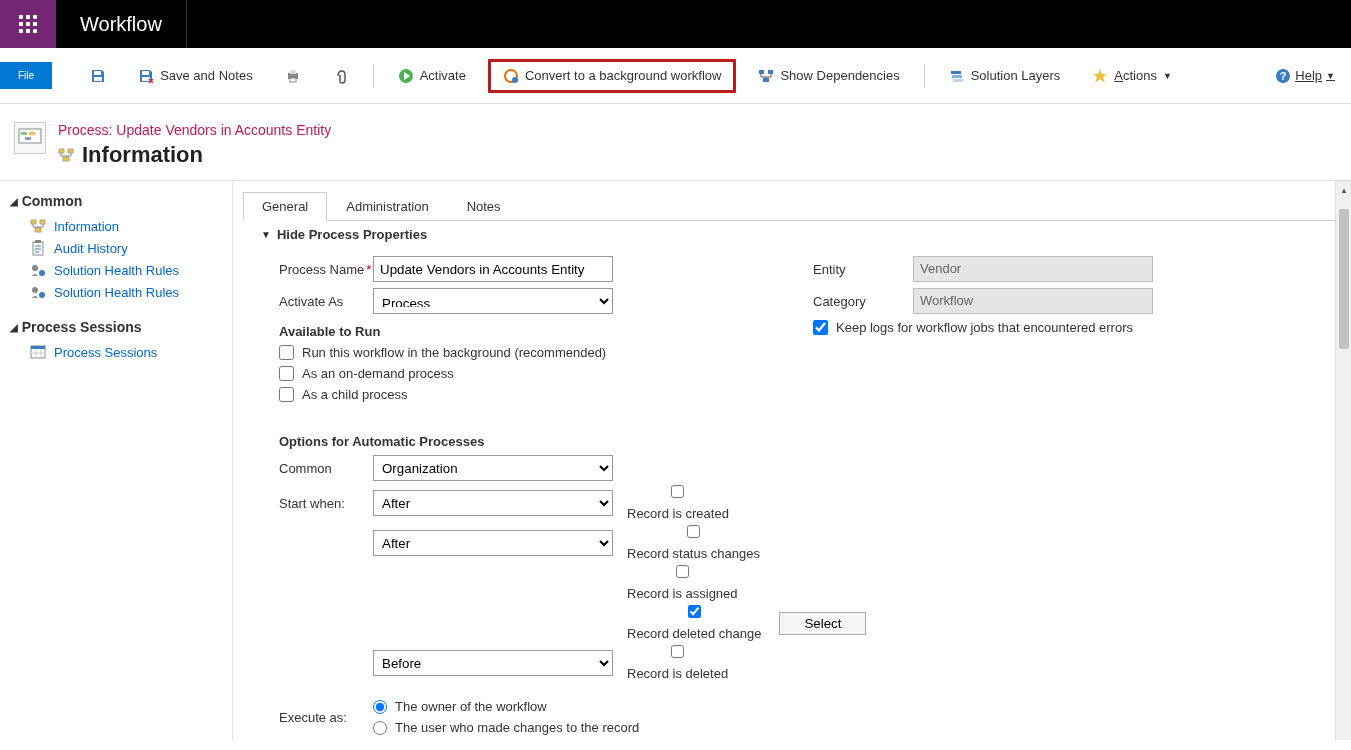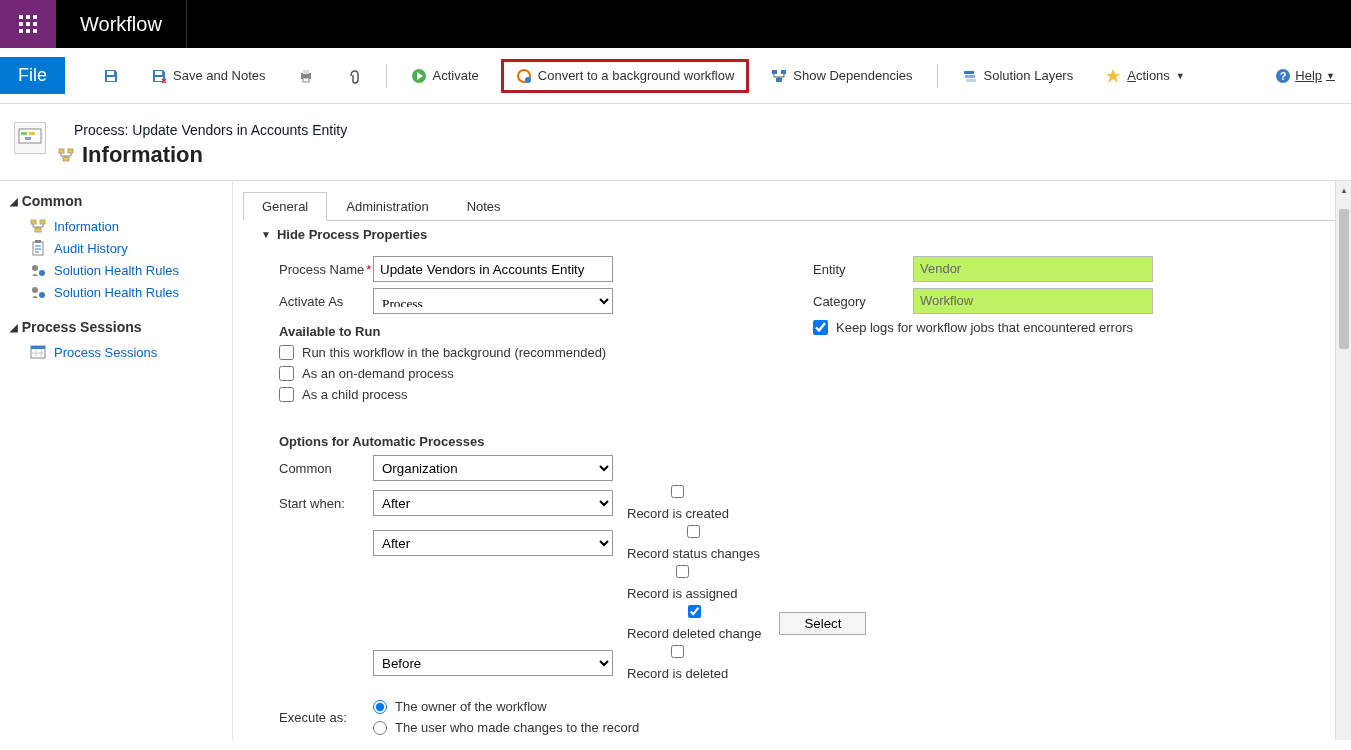--- a/index.html
+++ b/index.html
@@ -3,31 +3,31 @@
 <meta charset="utf-8">
 <style>
   * { box-sizing: border-box; margin: 0; padding: 0; }
   body { font-family: "Segoe UI", Tahoma, Arial, sans-serif; font-size: 13px; color: #333; background: #fff; }
   
   .topbar { background: #000; height: 48px; display: flex; align-items: stretch; color: #fff; }
   .waffle { width: 56px; background: #742774; display: flex; align-items: center; justify-content: center; font-size: 18px; }
   .app-name { padding: 0 24px; font-size: 20px; font-weight: 300; display: flex; align-items: center; border-right: 1px solid #333; }
   
   .toolbar { background: #fff; border-bottom: 1px solid #ddd; height: 56px; display: flex; align-items: center; padding: 0; }
-  .file-btn { background: #0078d4; color: #fff; padding: 8px 18px; margin-left: 0; margin-right: 22px; cursor: pointer; font-size: 18px; }
+  .file-btn { background: #0078d4; color: #fff; padding: 8px 18px; margin-left: 0; margin-right: 22px; cursor: pointer; font-size: 10px; }
   .tb-btn { display: inline-flex; align-items: center; gap: 6px; padding: 6px 10px; margin: 0 6px; cursor: pointer; border-radius: 1px; }
   .tb-sep { width: 1px; height: 24px; background: #ccc; margin: 0 8px; }
   .convert-highlight { border: 3px solid #b91c1c; padding: 6px 12px; }
   .toolbar-spacer { flex: 1; }
   .help-link { margin-right: 16px; display: inline-flex; align-items: center; gap: 4px; cursor: pointer; color: #333; text-decoration: underline; }
   
   .header-region { padding: 18px 14px 12px; }
   .header-top { display: flex; align-items: flex-start; gap: 12px; }
   .proc-icon { width: 32px; height: 32px; border: 1px solid #ccc; background: #f7f7f7; display: flex; align-items: center; justify-content: center; }
-  .proc-title { font-size: 14px; margin-bottom: 4px; color: #0f172a; margin-left: 16px; }
+  .proc-title { font-size: 14px; margin-bottom: 4px; color: #be185d; }
   .info-row { display: flex; align-items: center; gap: 8px; }
   .info-head { font-size: 22px; font-weight: 700; color: #222; }
   
   .content { display: flex; }
   
   .sidebar { width: 232px; padding: 6px 6px 6px 6px; border-top: 1px solid #ddd; }
   .sb-group-title { font-weight: 700; font-size: 14px; padding: 6px 4px; display: flex; align-items: center; gap: 4px; }
   .sb-item { display: flex; align-items: center; gap: 8px; padding: 3px 4px 3px 24px; cursor: pointer; color: #0066cc; }
   .sb-icon { width: 16px; height: 16px; display: inline-flex; align-items: center; justify-content: center; }
   .caret { font-size: 10px; }
@@ -37,22 +37,22 @@
   .tab { padding: 6px 18px; border: 1px solid transparent; cursor: pointer; position: relative; top: 1px; }
   .tab.active { border: 1px solid #ccc; border-bottom: 1px solid #fff; background: #fff; font-weight: 400; }
   
   .section-toggle { font-weight: 700; margin: 6px 0 8px 18px; display: flex; align-items: center; gap: 6px; cursor: pointer; }
   
   .form-grid { display: grid; grid-template-columns: 530px 1fr; gap: 0 40px; }
   .form-row { display: flex; align-items: center; margin: 6px 0; }
   .form-label { width: 130px; min-width: 130px; padding-left: 36px; }
   .req { color: #c00; margin-left: 2px; }
   .form-input { border: 1px solid #999; padding: 4px 6px; width: 240px; height: 26px; }
-  .form-select { border: 1px solid #999; padding: 6px 4px; width: 240px; height: 26px; background: #fff; font-family: Liberation Serif, serif; }
-  .form-display { background: #bef264; border: 1px solid #bbb; padding: 4px 6px; width: 240px; height: 26px; color: #666; }
+  .form-select { border: 1px solid #999; padding: 6px 4px; width: 240px; height: 26px; background: #fff; }
+  .form-display { background: #e5e5e5; border: 1px solid #bbb; padding: 4px 6px; width: 240px; height: 26px; color: #666; }
   .sub-head { font-weight: 700; margin: 10px 0 6px 36px; }
   
   .chk-row { display: flex; align-items: center; gap: 8px; margin: 6px 0 6px 36px; }
   .chk-row input[type=checkbox] { width: 15px; height: 15px; }
   
   .left-col { }
   .right-col { }
   
   .start-row { display: flex; align-items: center; margin: 4px 0; }
   .start-label { width: 130px; min-width: 130px; padding-left: 36px; }

